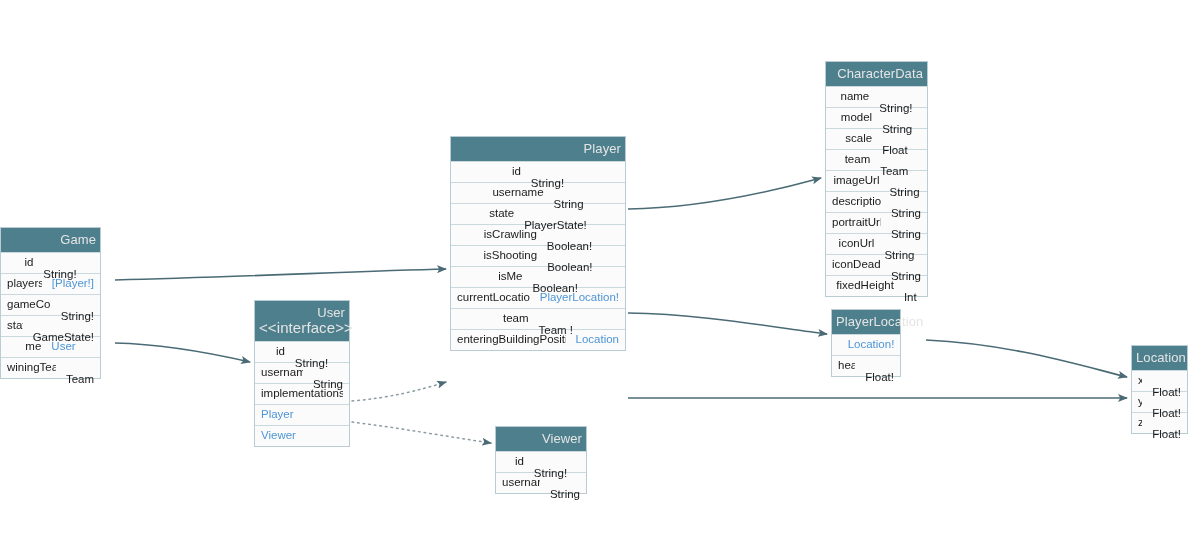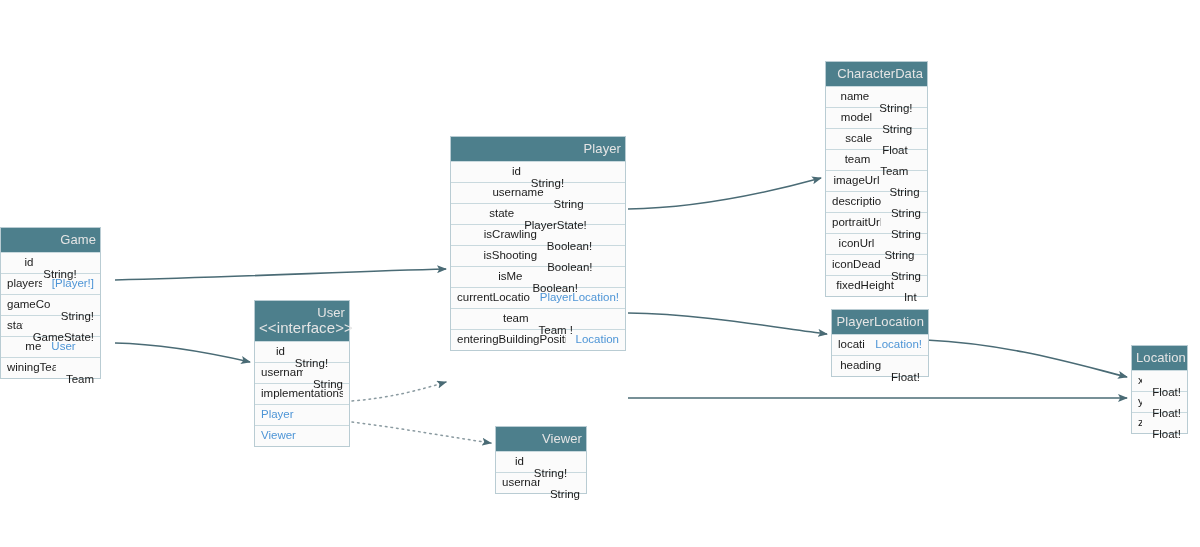--- a/index.html
+++ b/index.html
@@ -260,21 +260,21 @@
     <div class="row">
       <span class="fname">iconDeadUrl</span>
       <span class="ftype plain">String</span>
     </div>
     <div class="row">
       <span class="fname">fixedHeight</span>
       <span class="ftype plain">Int</span>
     </div>
   </div>
 
-  <div class="entity" style="left:831px; top:309px; width:98px;">
+  <div class="entity" style="left:831px; top:309px; width:70px;">
     <div class="ent-header">
       <span>PlayerLocation</span>
     </div>
     <div class="row">
       <span class="fname">location</span>
       <span class="ftype ref">Location!</span>
     </div>
     <div class="row">
       <span class="fname">heading</span>
       <span class="ftype plain">Float!</span>

